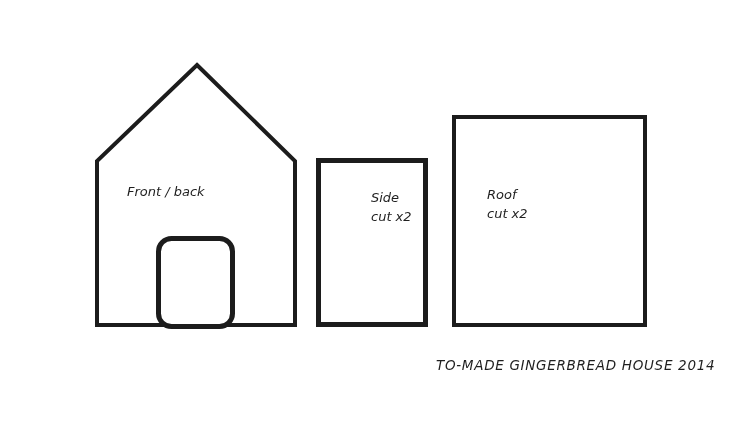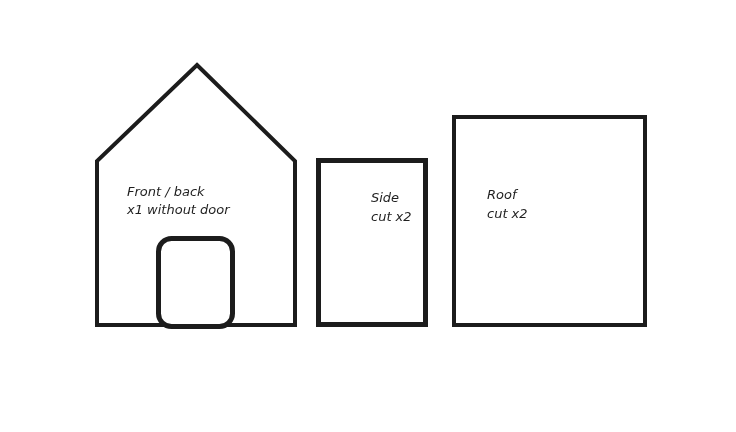--- a/index.html
+++ b/index.html
@@ -64,27 +64,27 @@
 
     <rect class="outline" x="158.5" y="238.5" width="74" height="88" rx="13" ry="13" stroke-width="5"></rect>
 
     <rect class="outline" x="318.5" y="160.5" width="107" height="164" stroke-width="5"></rect>
 
     <rect class="outline" x="454" y="117" width="191" height="208" stroke-width="4"></rect>
   </svg>
 
   <div class="piece-label" id="front-back-label">
     <span class="ln">Front / back</span>
-    <span class="ln">x1 without door</span>
   </div>
 
   <div class="piece-label" id="side-label">
     <span class="ln">Side</span>
     <span class="ln">cut x2</span>
   </div>
 
   <div class="piece-label" id="roof-label">
     <span class="ln">Roof</span>
     <span class="ln">cut x2</span>
   </div>
 
+  <div id="caption">TO-MADE GINGERBREAD HOUSE 2014</div>
 
 </div>
 
 </body></html>

